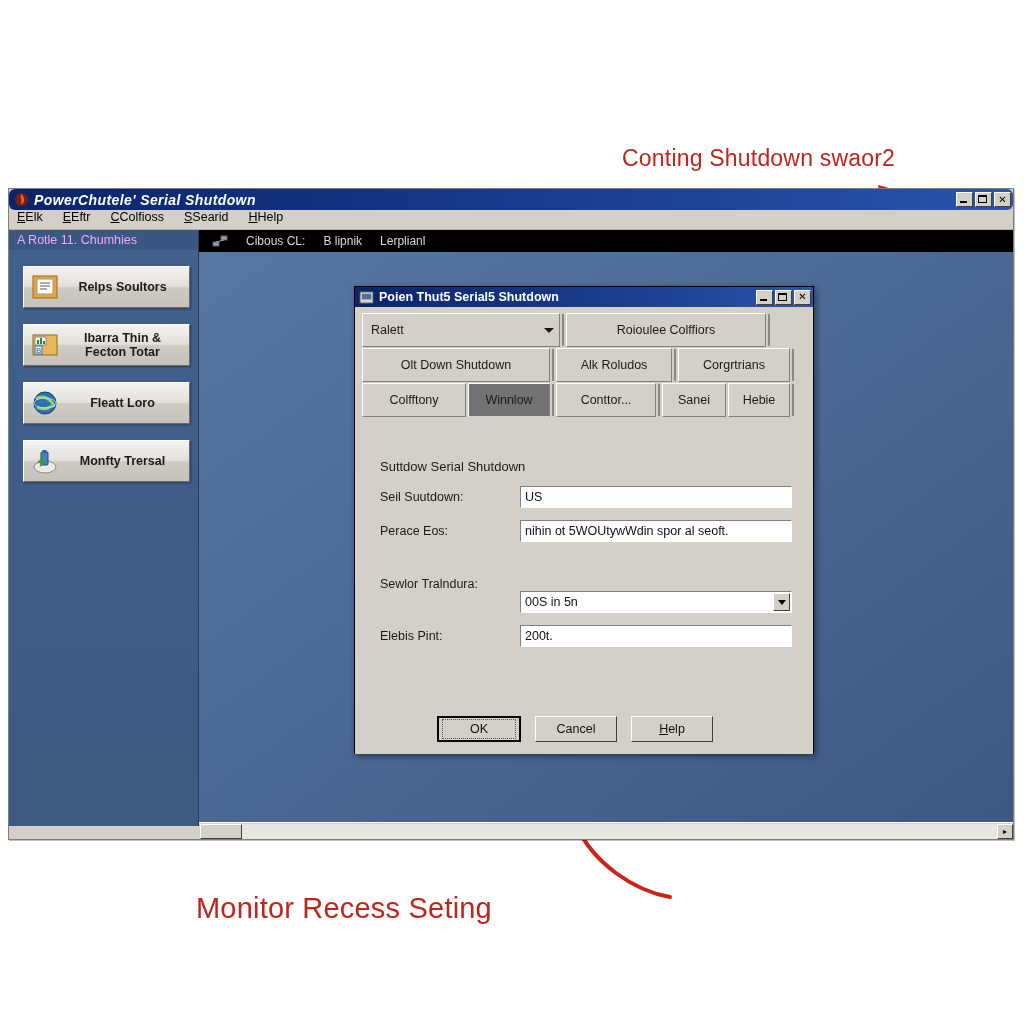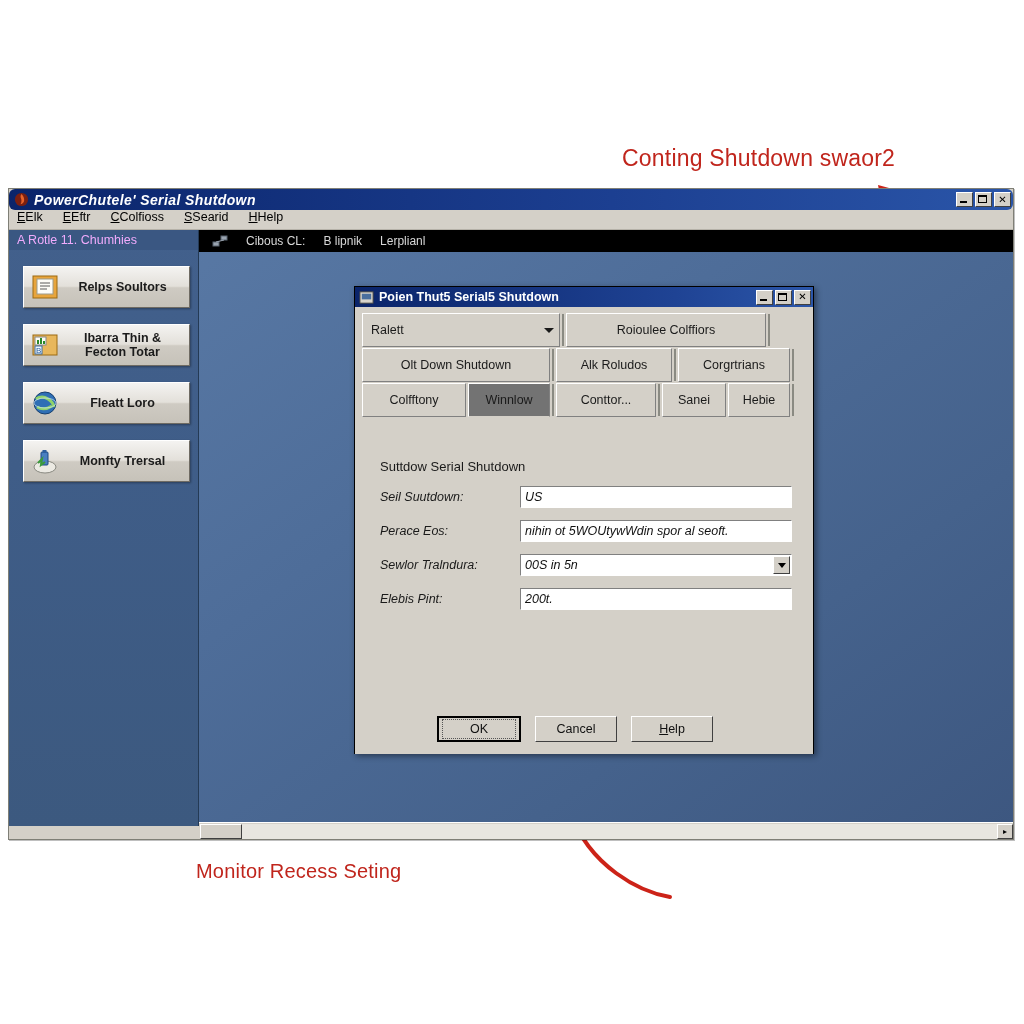--- a/index.html
+++ b/index.html
@@ -23,22 +23,22 @@
     white-space: nowrap;
   }
   #ann-top {
     left: 622px;
     top: 145px;
     font-size: 23px;
     letter-spacing: 0.2px;
   }
   #ann-bottom {
     left: 196px;
-    top: 860px;
-    font-size: 20px;
+    top: 892px;
+    font-size: 29px;
     letter-spacing: 0.2px;
   }
   .arrow-svg {
     position: absolute;
     pointer-events: none;
   }
 
   
   #app-window {
     position: absolute;
@@ -314,21 +314,20 @@
 
   #dlg-heading {
     margin: 42px 0 0 18px;
     font-size: 13px;
     color: #1a1a1a;
   }
   .field-row {
     display: flex;
     align-items: center;
     margin: 12px 0 0 18px;
-    font-style: italic;
   }
   .field-label {
     width: 140px;
     font-size: 12.5px;
     color: #1a1a1a;
     flex: 0 0 auto;
     white-space: nowrap;
   }
   .field-input {
     width: 272px;
@@ -339,21 +338,21 @@
     box-sizing: border-box;
     font-size: 12.5px;
     color: #111;
     display: flex;
     align-items: center;
     padding-left: 4px;
     white-space: nowrap;
     overflow: hidden;
     position: relative;
   }
-  .field-input.select { padding-right: 20px; }
+  .field-input.select { padding-right: 20px; margin-top: 37px; }
   .sel-btn {
     position: absolute;
     right: 1px; top: 1px;
     width: 17px; height: 18px;
     background: #d4d0c8;
     border: 1px solid;
     border-color: #ffffff #404040 #404040 #ffffff;
     box-sizing: border-box;
     display: flex; align-items: center; justify-content: center;
   }

